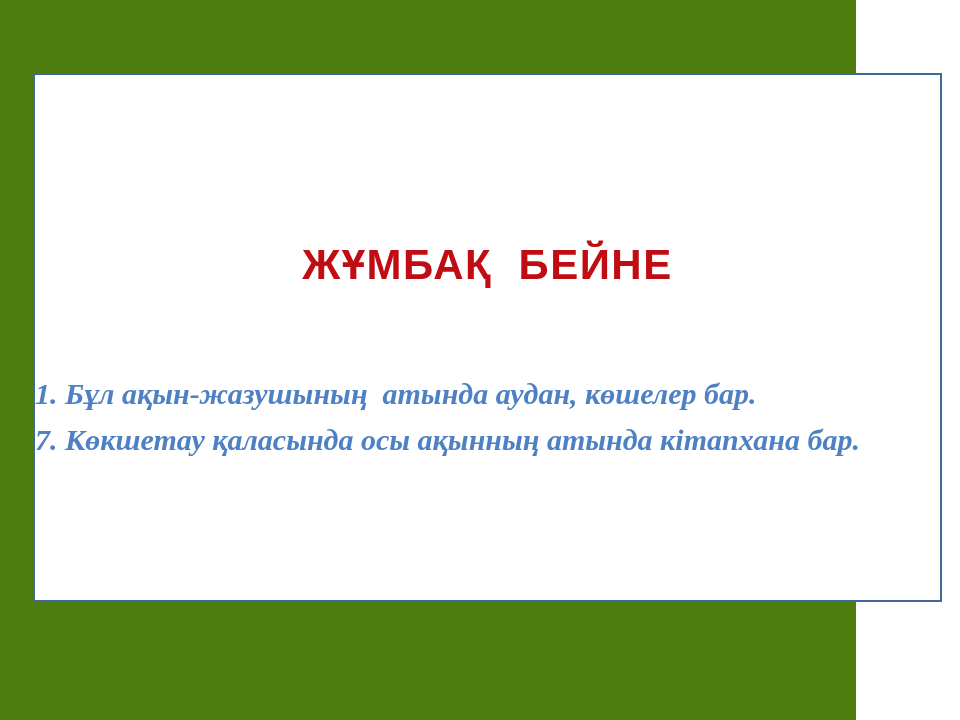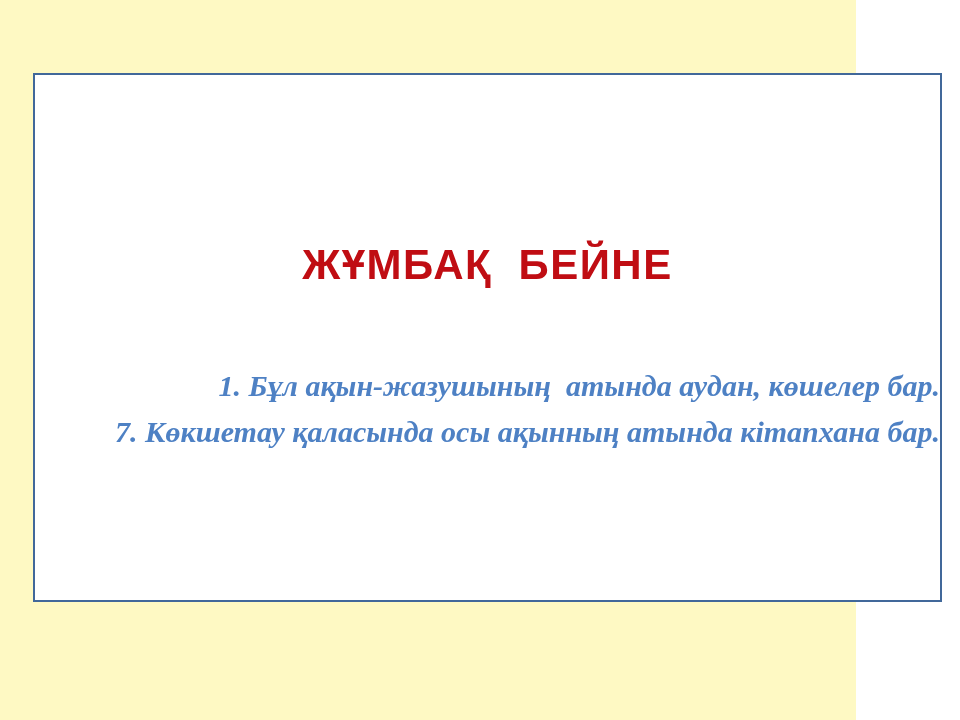--- a/index.html
+++ b/index.html
@@ -10,21 +10,21 @@
     width: 960px;
     height: 720px;
     background: #FFFFFF;
     font-family: "Liberation Sans", sans-serif;
     overflow: hidden;
   }
   .slide {
     position: relative;
     width: 856px;
     height: 720px;
-    background: #fef9c3;
+    background: #4d7c0f;
   }
   .content-box {
     position: absolute;
     left: 33px;
     top: 73px;
     width: 909px;
     height: 529px;
     box-sizing: border-box;
     border: 2px solid #41689A;
     background: #FFFFFF;
@@ -39,23 +39,23 @@
     font-family: "Liberation Sans", sans-serif;
     font-weight: bold;
     font-size: 42px;
     letter-spacing: 1.5px;
     line-height: 1.1;
     white-space: pre;
   }
   .riddle-list {
     position: absolute;
     left: 0;
-    top: 288px;
+    top: 296px;
     width: 100%;
-    text-align: right;
+    text-align: left;
   }
   .riddle-line {
     color: #4E81C4;
     font-family: "Liberation Serif", serif;
     font-weight: bold;
     font-style: italic;
     font-size: 30px;
     line-height: 1.53;
     white-space: pre;
   }

